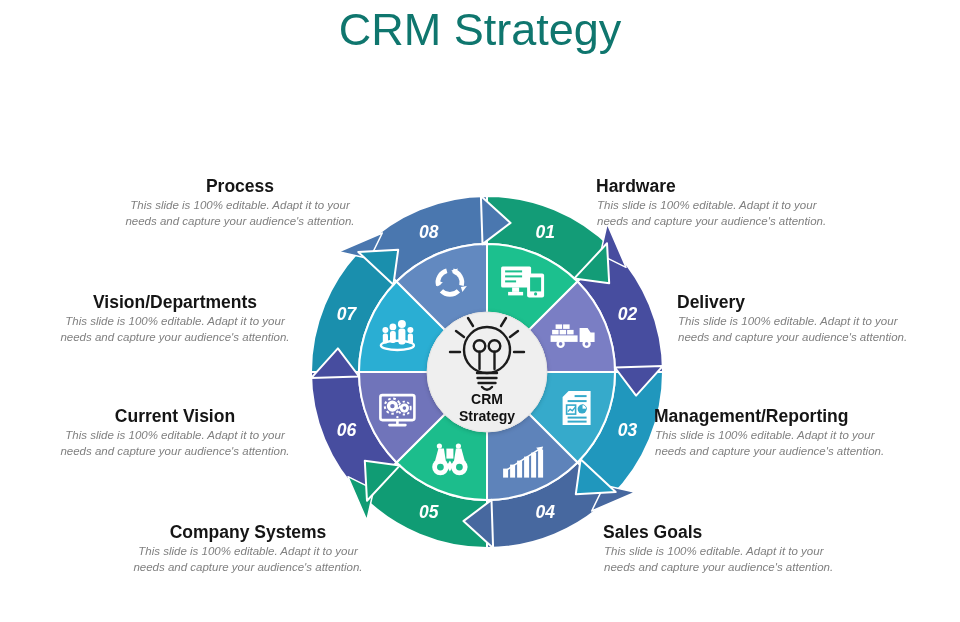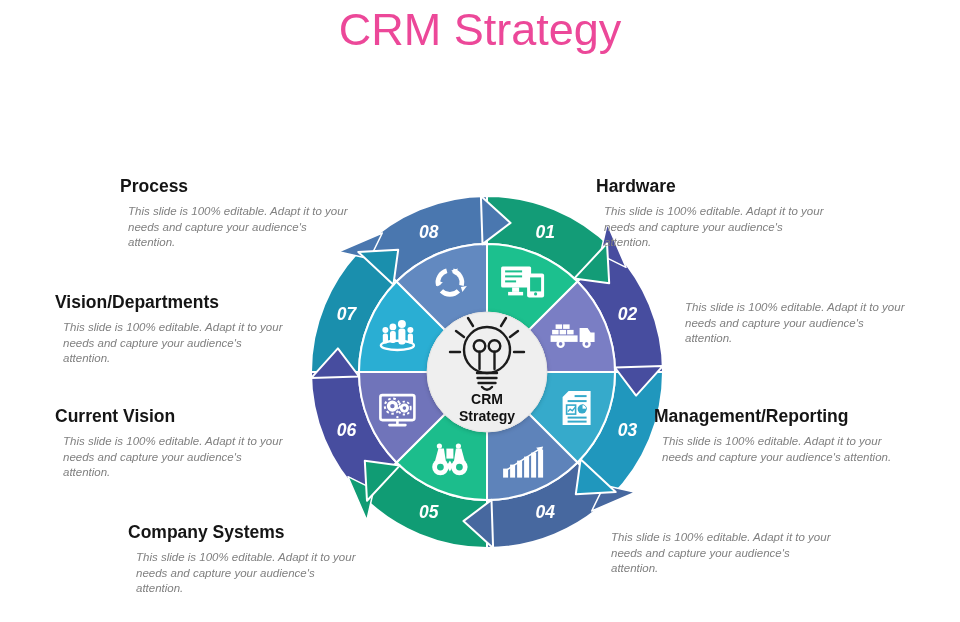--- a/index.html
+++ b/index.html
@@ -1,30 +1,30 @@
 <!DOCTYPE html>
 <html><head>
 <meta charset="utf-8">
 <style>
   html,body{margin:0;padding:0;background:#fff;}
   #stage{position:relative;width:960px;height:622px;background:#fff;overflow:hidden;
          font-family:"Liberation Sans",sans-serif;}
   #page-title{position:absolute;left:0;right:0;top:4px;text-align:center;
-              font-size:45px;font-weight:400;color:#ec4899;letter-spacing:0px;}
+              font-size:45px;font-weight:400;color:#0f766e;letter-spacing:0px;}
   #wheel-svg{position:absolute;left:0;top:0;width:960px;height:622px;}
   .ws{stroke:#fff;stroke-width:2;stroke-linejoin:round;}
   .wt{stroke:#fff;stroke-width:1.5;stroke-linejoin:round;}
   .wnum{fill:#fff;font-family:"Liberation Sans",sans-serif;font-size:17.5px;
         font-weight:bold;font-style:italic;text-anchor:middle;}
   .wcen{fill:#111;font-family:"Liberation Sans",sans-serif;font-size:14px;
         font-weight:bold;text-anchor:middle;}
   .callout{position:absolute;}
   .callout h2{margin:0 0 2px 0;font-size:17.5px;font-weight:bold;color:#151515;line-height:1.15;}
-  .callout p{margin:8px;font-size:11.5px;font-style:italic;color:#808080;line-height:1.35;}
-  .callout.right{text-align:left;}
+  .callout p{margin:1px;font-size:11.5px;font-style:italic;color:#808080;line-height:1.35;}
+  .callout.right{text-align:center;}
   .callout.left{text-align:left;}
 </style>
 </head>
 <body>
 
 <div id="stage">
   <div id="page-title">CRM Strategy</div>
 
   <svg id="wheel-svg" viewBox="0 0 960 622">
     <g id="wheel-dyn">
@@ -193,30 +193,32 @@
   </div>
   <div class="callout left" style="left:596px;top:176px;width:240px">
     <h2>Hardware</h2>
     <p>This slide is 100% editable. Adapt it to your needs and capture your audience's attention.</p>
   </div>
   <div class="callout right" style="left:55px;top:292px;width:240px">
     <h2>Vision/Departments</h2>
     <p>This slide is 100% editable. Adapt it to your needs and capture your audience's attention.</p>
   </div>
   <div class="callout left" style="left:677px;top:292px;width:240px">
+    <h2>Delivery</h2>
     <p>This slide is 100% editable. Adapt it to your needs and capture your audience's attention.</p>
   </div>
   <div class="callout right" style="left:55px;top:406px;width:240px">
     <h2>Current Vision</h2>
     <p>This slide is 100% editable. Adapt it to your needs and capture your audience's attention.</p>
   </div>
   <div class="callout left" style="left:654px;top:406px;width:250px">
     <h2>Management/Reporting</h2>
     <p>This slide is 100% editable. Adapt it to your needs and capture your audience's attention.</p>
   </div>
   <div class="callout right" style="left:128px;top:522px;width:240px">
     <h2>Company Systems</h2>
     <p>This slide is 100% editable. Adapt it to your needs and capture your audience's attention.</p>
   </div>
   <div class="callout left" style="left:603px;top:522px;width:240px">
+    <h2>Sales Goals</h2>
     <p>This slide is 100% editable. Adapt it to your needs and capture your audience's attention.</p>
   </div>
 </div>
 
 </body></html>

